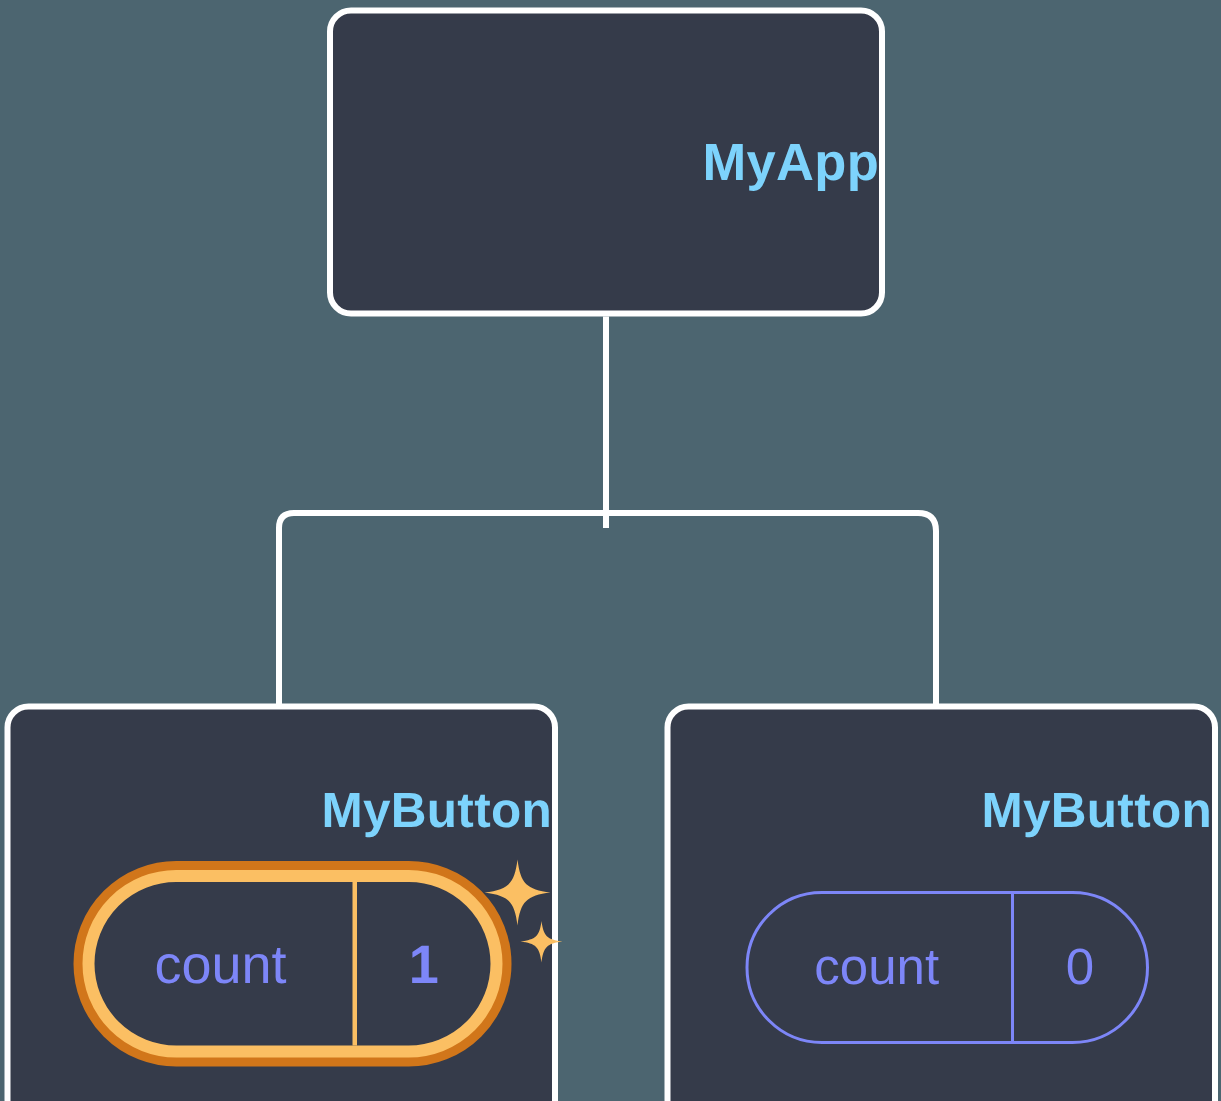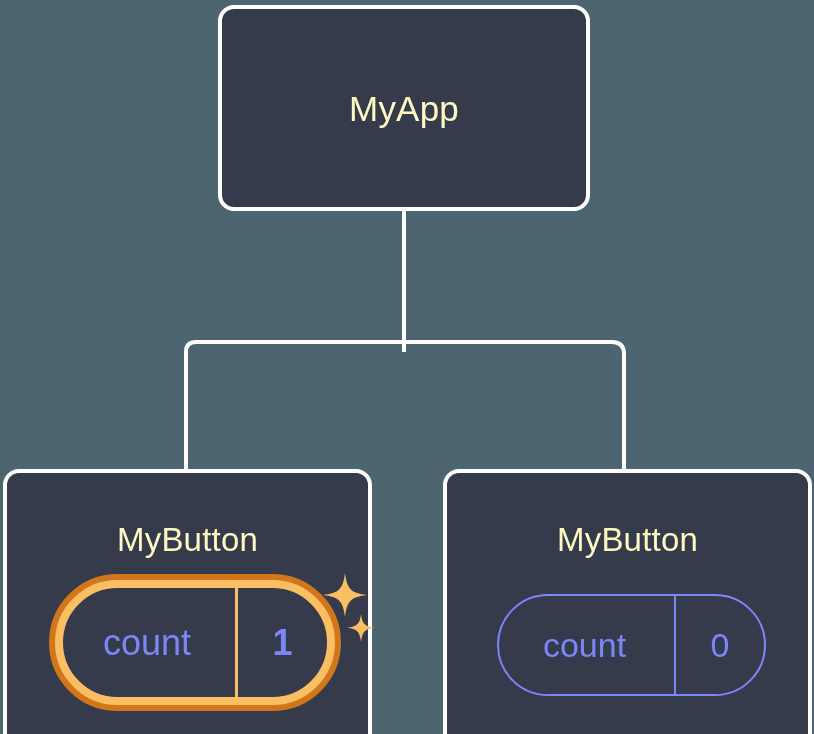--- a/index.html
+++ b/index.html
@@ -40,23 +40,23 @@
     left: 443px;
     top: 469px;
     width: 369px;
     height: 280px;
   }
 
   .node-title {
     position: absolute;
     left: 0;
     width: 100%;
-    text-align: center;
-    color: #fef9c3;
-    font-weight: 400;
+    text-align: right;
+    color: #7dd3fc;
+    font-weight: 700;
     letter-spacing: 0.2px;
     white-space: nowrap;
   }
   .node-root .node-title {
     top: 80px;
     font-size: 35px;
   }
   .node-child-left .node-title,
   .node-child-right .node-title {
     top: 48px;

